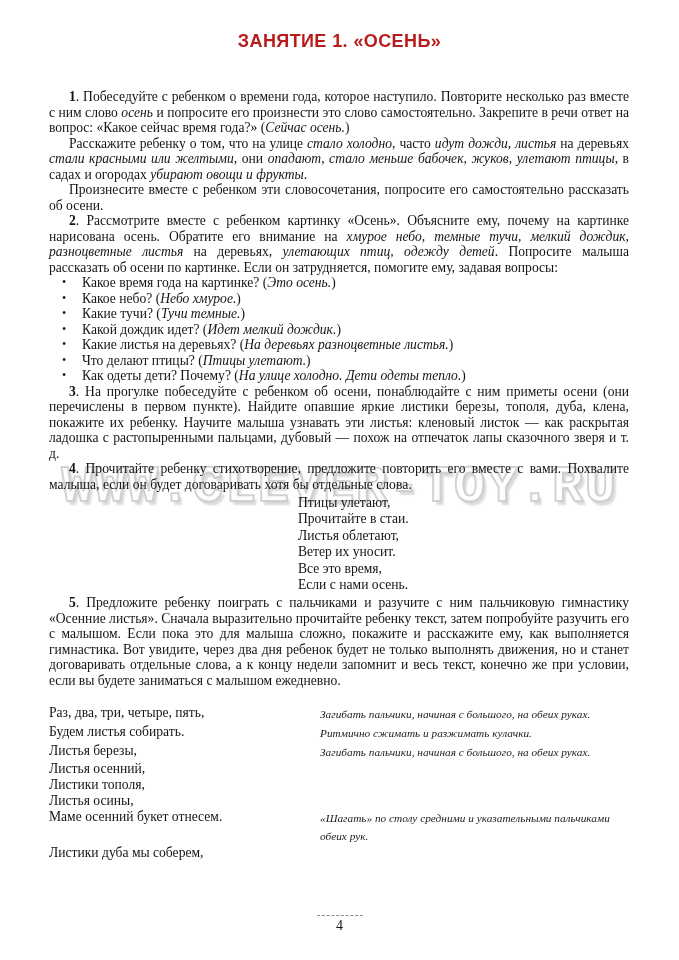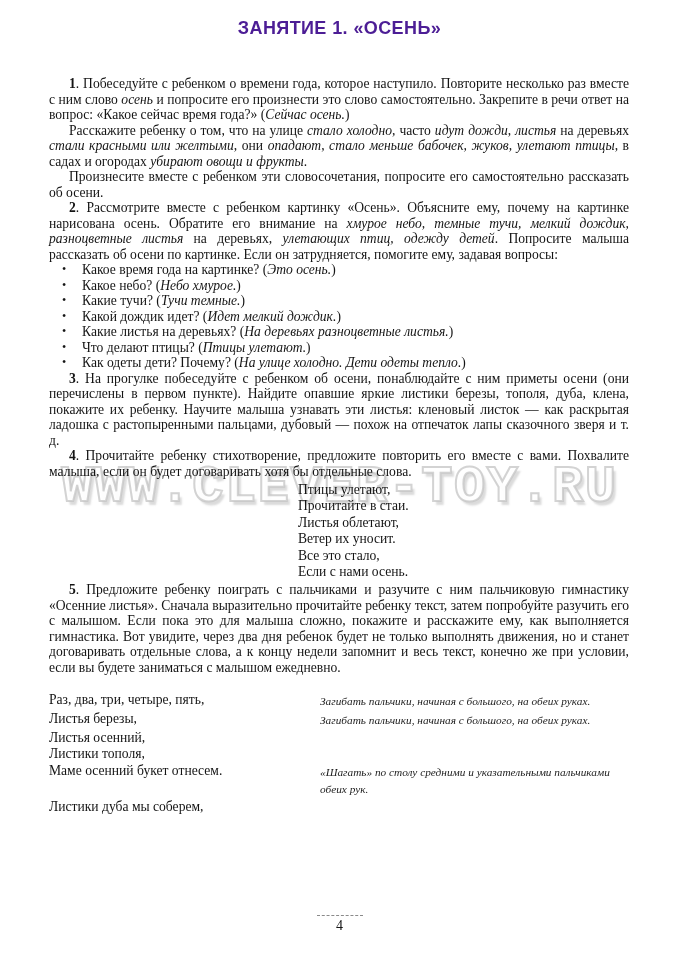--- a/index.html
+++ b/index.html
@@ -6,27 +6,27 @@
   .page{
     position:relative;
     width:679px;height:960px;
     background:#ffffff;
     overflow:hidden;
     font-family:"Liberation Serif", serif;
     color:#141414;
   }
   .title{
     margin:0;
-    padding-top:18px;
+    padding-top:31px;
     text-align:center;
     font-family:"Liberation Sans", sans-serif;
     font-weight:bold;
     font-size:18px;
     letter-spacing:0.4px;
-    color:#4c1d95;
+    color:#b91c1c;
     position:relative;z-index:2;
   }
   .content{
     position:relative;z-index:2;
     margin:37px 50px 0 49px;
     font-size:13.6px;
     line-height:15.5px;
     text-align:justify;
   }
   .para{margin:0;text-indent:20px;}
@@ -112,42 +112,47 @@
           <span class="bullet-text"><span>Как одеты дети? Почему? (</span><span class="i">На улице холодно. Дети одеты тепло.</span><span>)</span></span>
         </div>
       </div>
       <p class="para"><span class="b ">3</span><span>. На прогулке побеседуйте с ребенком об осени, понаблюдайте с ним приметы осени (они перечислены в первом пункте). Найдите опавшие яркие листики березы, тополя, дуба, клена, покажите их ребенку. Научите малыша узнавать эти листья: кленовый листок — как раскрытая ладошка с растопыренными пальцами, дубовый — похож на отпечаток лапы сказочного зверя и т. д.</span></p>
       <p class="para"><span class="b ">4</span><span>. Прочитайте ребенку стихотворение, предложите повторить его вместе с вами. Похвалите малыша, если он будет договаривать хотя бы отдельные слова.</span></p>
       <div class="poem">
         <div class="poem-line">Птицы улетают,</div>
         <div class="poem-line">Прочитайте в стаи.</div>
         <div class="poem-line">Листья облетают,</div>
         <div class="poem-line">Ветер их уносит.</div>
-        <div class="poem-line">Все это стало,</div>
+        <div class="poem-line">Все это время,</div>
         <div class="poem-line">Если с нами осень.</div>
       </div>
       <p class="para"><span class="b ">5</span><span>. Предложите ребенку поиграть с пальчиками и разучите с ним пальчиковую гимнастику «Осенние листья». Сначала выразительно прочитайте ребенку текст, затем попробуйте разучить его с малышом. Если пока это для малыша сложно, покажите и расскажите ему, как выполняется гимнастика. Вот увидите, через два дня ребенок будет не только выполнять движения, но и станет договаривать отдельные слова, а к концу недели запомнит и весь текст, конечно же при условии, если вы будете заниматься с малышом ежедневно.</span></p>
       <div class="gym">
         <div class="gym-row">
           <div class="gym-left">Раз, два, три, четыре, пять,</div>
           <div class="gym-right">Загибать пальчики, начиная с большого, на обеих руках.</div>
+        </div>
+        <div class="gym-row">
+          <div class="gym-left">Будем листья собирать.</div>
+          <div class="gym-right">Ритмично сжимать и разжимать кулачки.</div>
         </div>
         <div class="gym-row">
           <div class="gym-left">Листья березы,</div>
           <div class="gym-right">Загибать пальчики, начиная с большого, на обеих руках.</div>
         </div>
         <div class="gym-row">
           <div class="gym-left">Листья осенний,</div>
           <div class="gym-right"></div>
         </div>
         <div class="gym-row">
           <div class="gym-left">Листики тополя,</div>
           <div class="gym-right"></div>
         </div>
         <div class="gym-row">
+          <div class="gym-left">Листья осины,</div>
           <div class="gym-right"></div>
         </div>
         <div class="gym-row">
           <div class="gym-left">Маме осенний букет отнесем.</div>
           <div class="gym-right">«Шагать» по столу средними и указательными пальчиками обеих рук.</div>
         </div>
         <div class="gym-row">
           <div class="gym-left">Листики дуба мы соберем,</div>
           <div class="gym-right"></div>
         </div>

